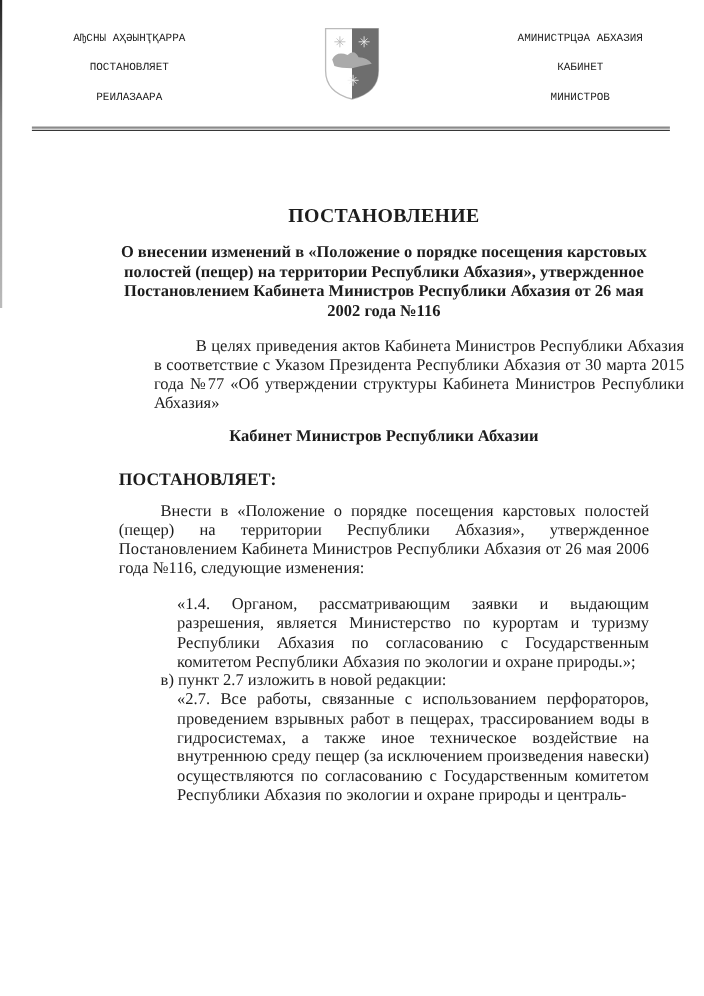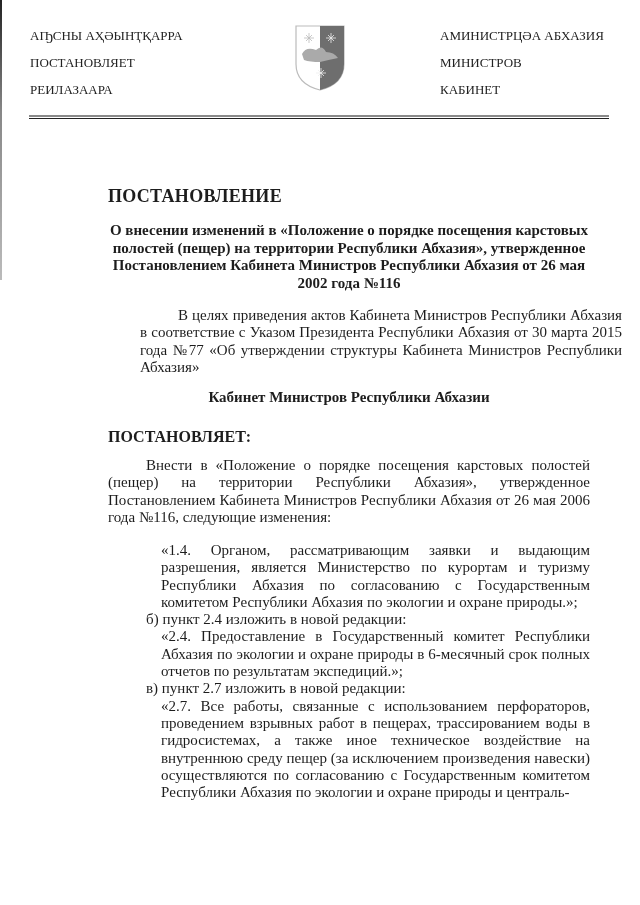--- a/index.html
+++ b/index.html
@@ -1,27 +1,27 @@
 <!DOCTYPE html>
 <html><head>
 <meta charset="utf-8">
 <style>
   html, body { margin: 0; padding: 0; background: #ffffff; }
   body { width: 640px; height: 905px; position: relative; overflow: hidden; color: #1a1a1a; }
   .scan-edge { position: absolute; left: 0; top: 0; width: 2px; height: 280px; background: linear-gradient(#222 0%, #888 40%, #bbb 100%); }
-  .hdr { position: absolute; font-family: Liberation Serif, serif; font-size: 13px; color: #222; text-align: left; white-space: nowrap; }
+  .hdr { position: absolute; font-family: Liberation Mono, monospace; font-size: 10px; color: #222; text-align: center; white-space: nowrap; }
   .hdr-left { left: 30px; width: 175px; top: 29px; }
   .hdr-right { left: 440px; width: 175px; top: 29px; }
   .hdr div { height: 27px; line-height: 14px; }
   .emblem { position: absolute; left: 292px; top: 22px; width: 56px; height: 70px; }
   .rule { position: absolute; left: 29px; top: 115px; width: 580px; height: 5px; }
   .rule .l1 { position: absolute; top: 0; left: 0; right: 0; height: 2px; background: #8a8a8a; }
   .rule .l2 { position: absolute; top: 3px; left: 0; right: 0; height: 1px; background: #222; }
   .doc { position: absolute; left: 108px; width: 482px; font-family: "Liberation Serif", serif; font-size: 15px; color: #1d1d1d; }
-  .title { top: 186px; text-align: left; font-weight: bold; font-size: 18px; letter-spacing: 0.3px; }
+  .title { top: 186px; text-align: center; font-weight: bold; font-size: 18px; letter-spacing: 0.3px; }
   .subtitle { top: 222px; text-align: center; font-weight: bold; line-height: 17.5px; font-size: 15px; }
   .para { text-align: justify; line-height: 17.3px; }
   .p1 { top: 307px; margin-left: 32px; }
   .p1 .first, .p2 .first { text-indent: 38px; }
   .cab { top: 389px; text-align: center; font-weight: bold; }
   .decree { top: 428px; text-align: left; font-weight: bold; font-size: 16px; }
   .p2 { top: 457px; }
   .items { position: absolute; left: 146px; width: 444px; top: 542px; font-family: "Liberation Serif", serif; font-size: 15px; color: #1d1d1d; line-height: 17.3px; }
   .item-head { }
   .item-body { margin-left: 15px; text-align: justify; }
@@ -54,22 +54,22 @@
     <line x1="26" y1="48" x2="32" y2="54"></line>
       <line x1="32" y1="48" x2="26" y2="54"></line>
       <line x1="29" y1="46" x2="29" y2="56"></line>
       <line x1="24" y1="51" x2="34" y2="51"></line>
   </g>
   <path d="M10 32 Q14 24 24 28 Q30 22 34 30 Q42 30 46 36 Q36 38 28 40 Q18 40 12 38 Z" fill="#aaa"></path>
 </svg>
 
 <div class="hdr hdr-right">
   <div>АМИНИСТРЦӘА АБХАЗИЯ</div>
+  <div>КАБИНЕТ</div>
   <div>МИНИСТРОВ</div>
-  <div>КАБИНЕТ</div>
 </div>
 
 <div class="rule">
   <div class="l1"></div>
     <div class="l2"></div>
 </div>
 
 <div class="doc title">ПОСТАНОВЛЕНИЕ</div>
 
 <div class="doc subtitle">О внесении изменений в «Положение о порядке посещения карстовых полостей (пещер) на территории Республики Абхазия», утвержденное Постановлением Кабинета Министров Республики Абхазия от 26 мая 2002 года №116</div>
@@ -84,20 +84,16 @@
 
 <div class="doc para p2">
   <div class="first">Внести в «Положение о порядке посещения карстовых полостей (пещер) на территории Республики Абхазия», утвержденное Постановлением Кабинета Министров Республики Абхазия от 26 мая 2006 года №116, следующие изменения:</div>
 </div>
 
 <div class="items">
   <div>
     <div class="item-body">«1.4. Органом, рассматривающим заявки и выдающим разрешения, является Министерство по курортам и туризму Республики Абхазия по согласованию с Государственным комитетом Республики Абхазия по экологии и охране природы.»;</div>
   </div>
   <div>
-    <div class="item-head">б) пункт 2.4 изложить в новой редакции:</div>
-    <div class="item-body">«2.4. Предоставление в Государственный комитет Республики Абхазия по экологии и охране природы в 6-месячный срок полных отчетов по результатам экспедиций.»;</div>
-  </div>
-  <div>
     <div class="item-head">в) пункт 2.7 изложить в новой редакции:</div>
     <div class="item-body">«2.7. Все работы, связанные с использованием перфораторов, проведением взрывных работ в пещерах, трассированием воды в гидросистемах, а также иное техническое воздействие на внутреннюю среду пещер (за исключением произведения навески) осуществляются по согласованию с Государственным комитетом Республики Абхазия по экологии и охране природы и централь-</div>
   </div>
 </div>
 
 </body></html>

